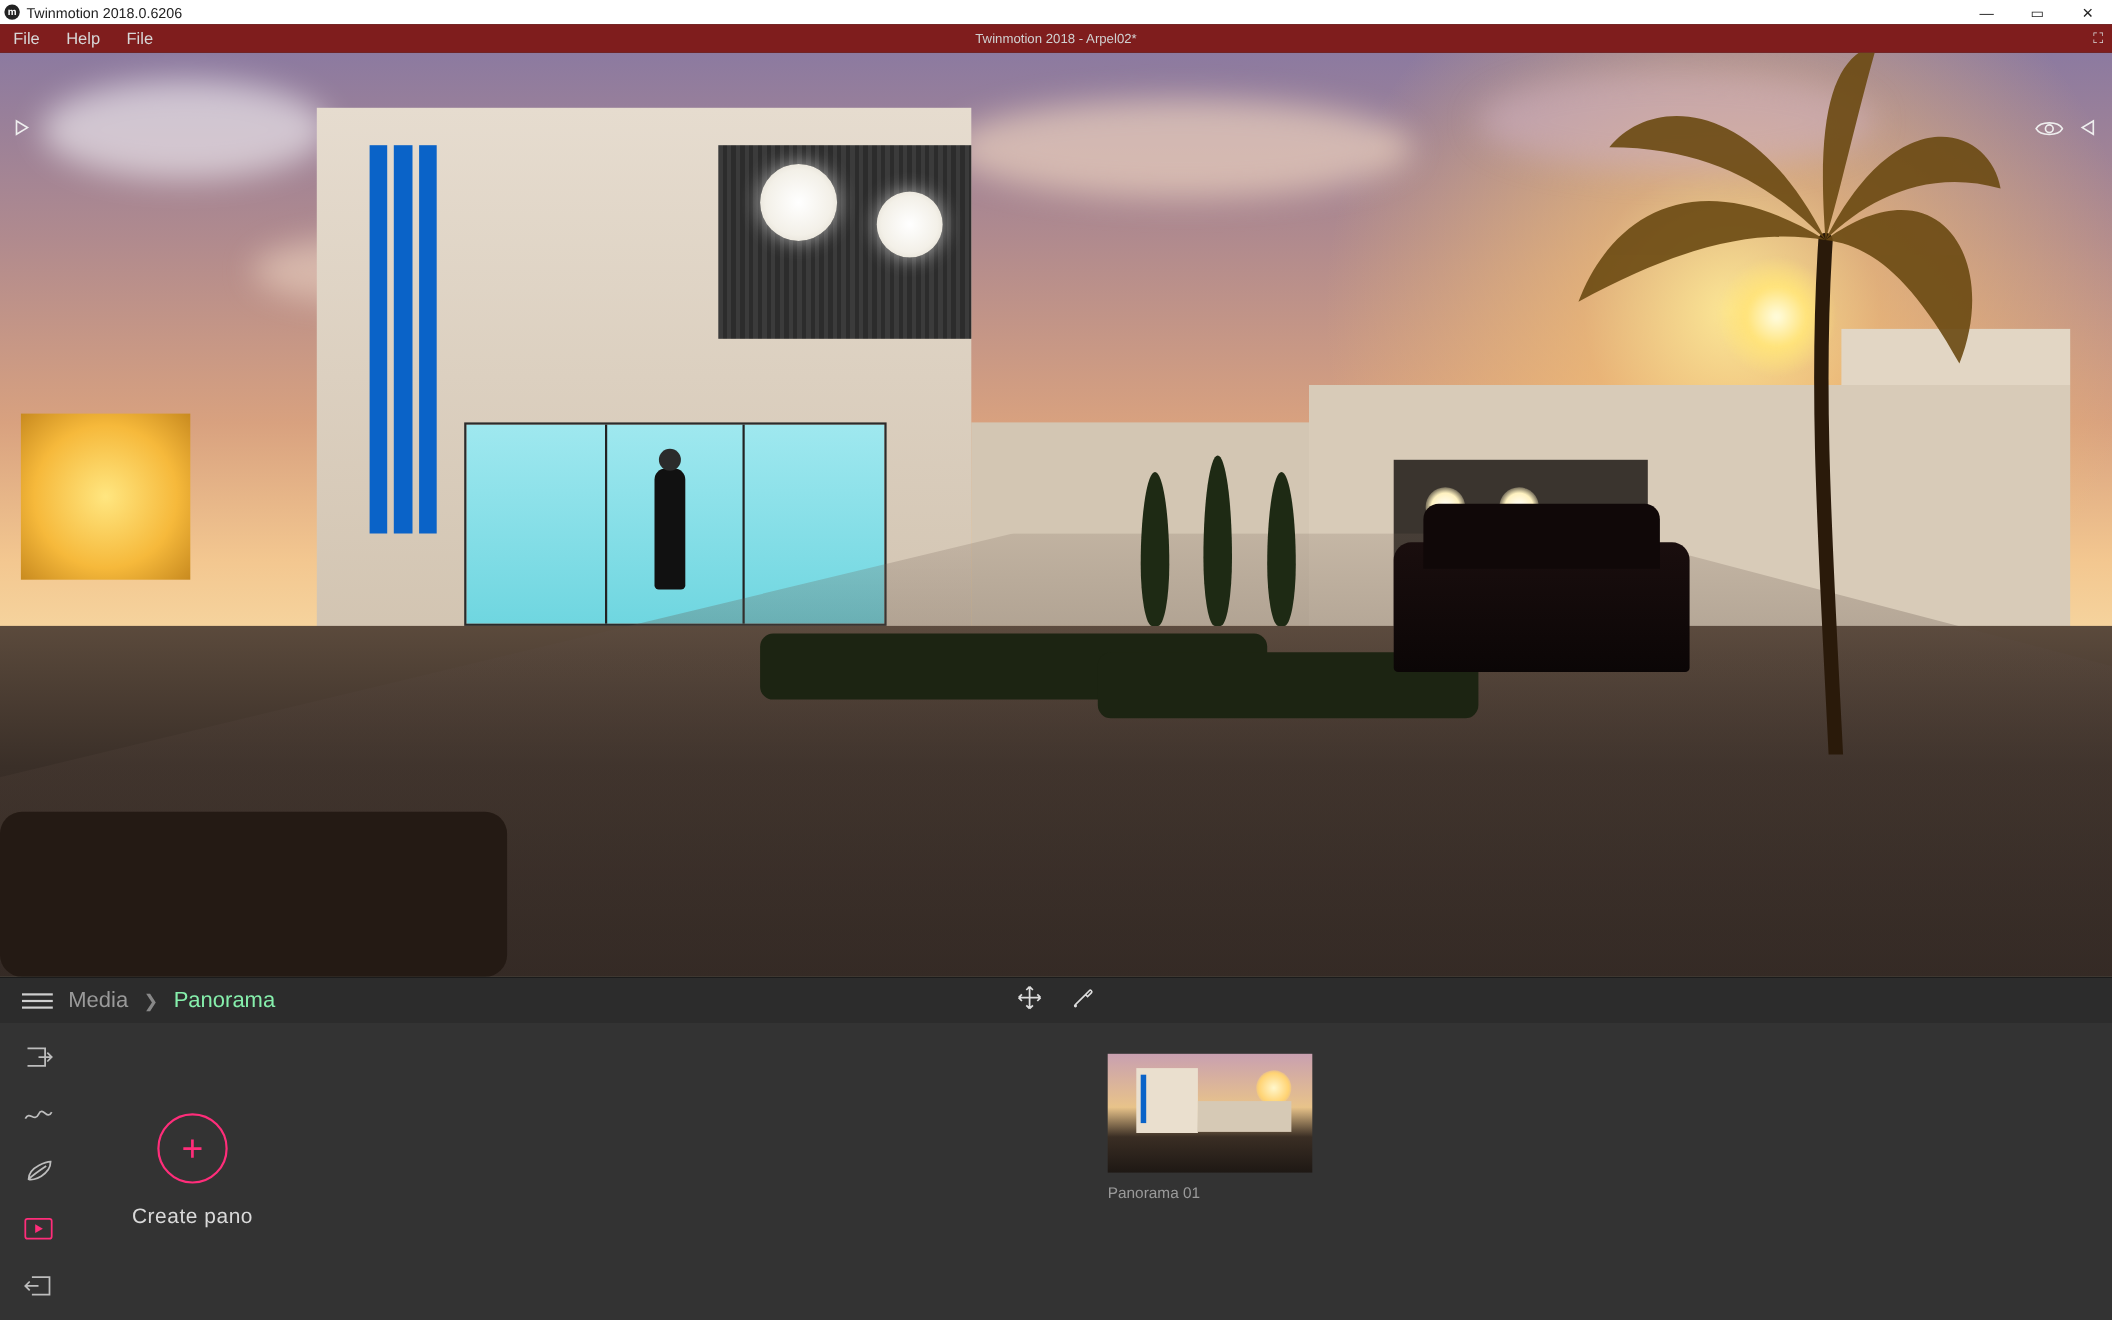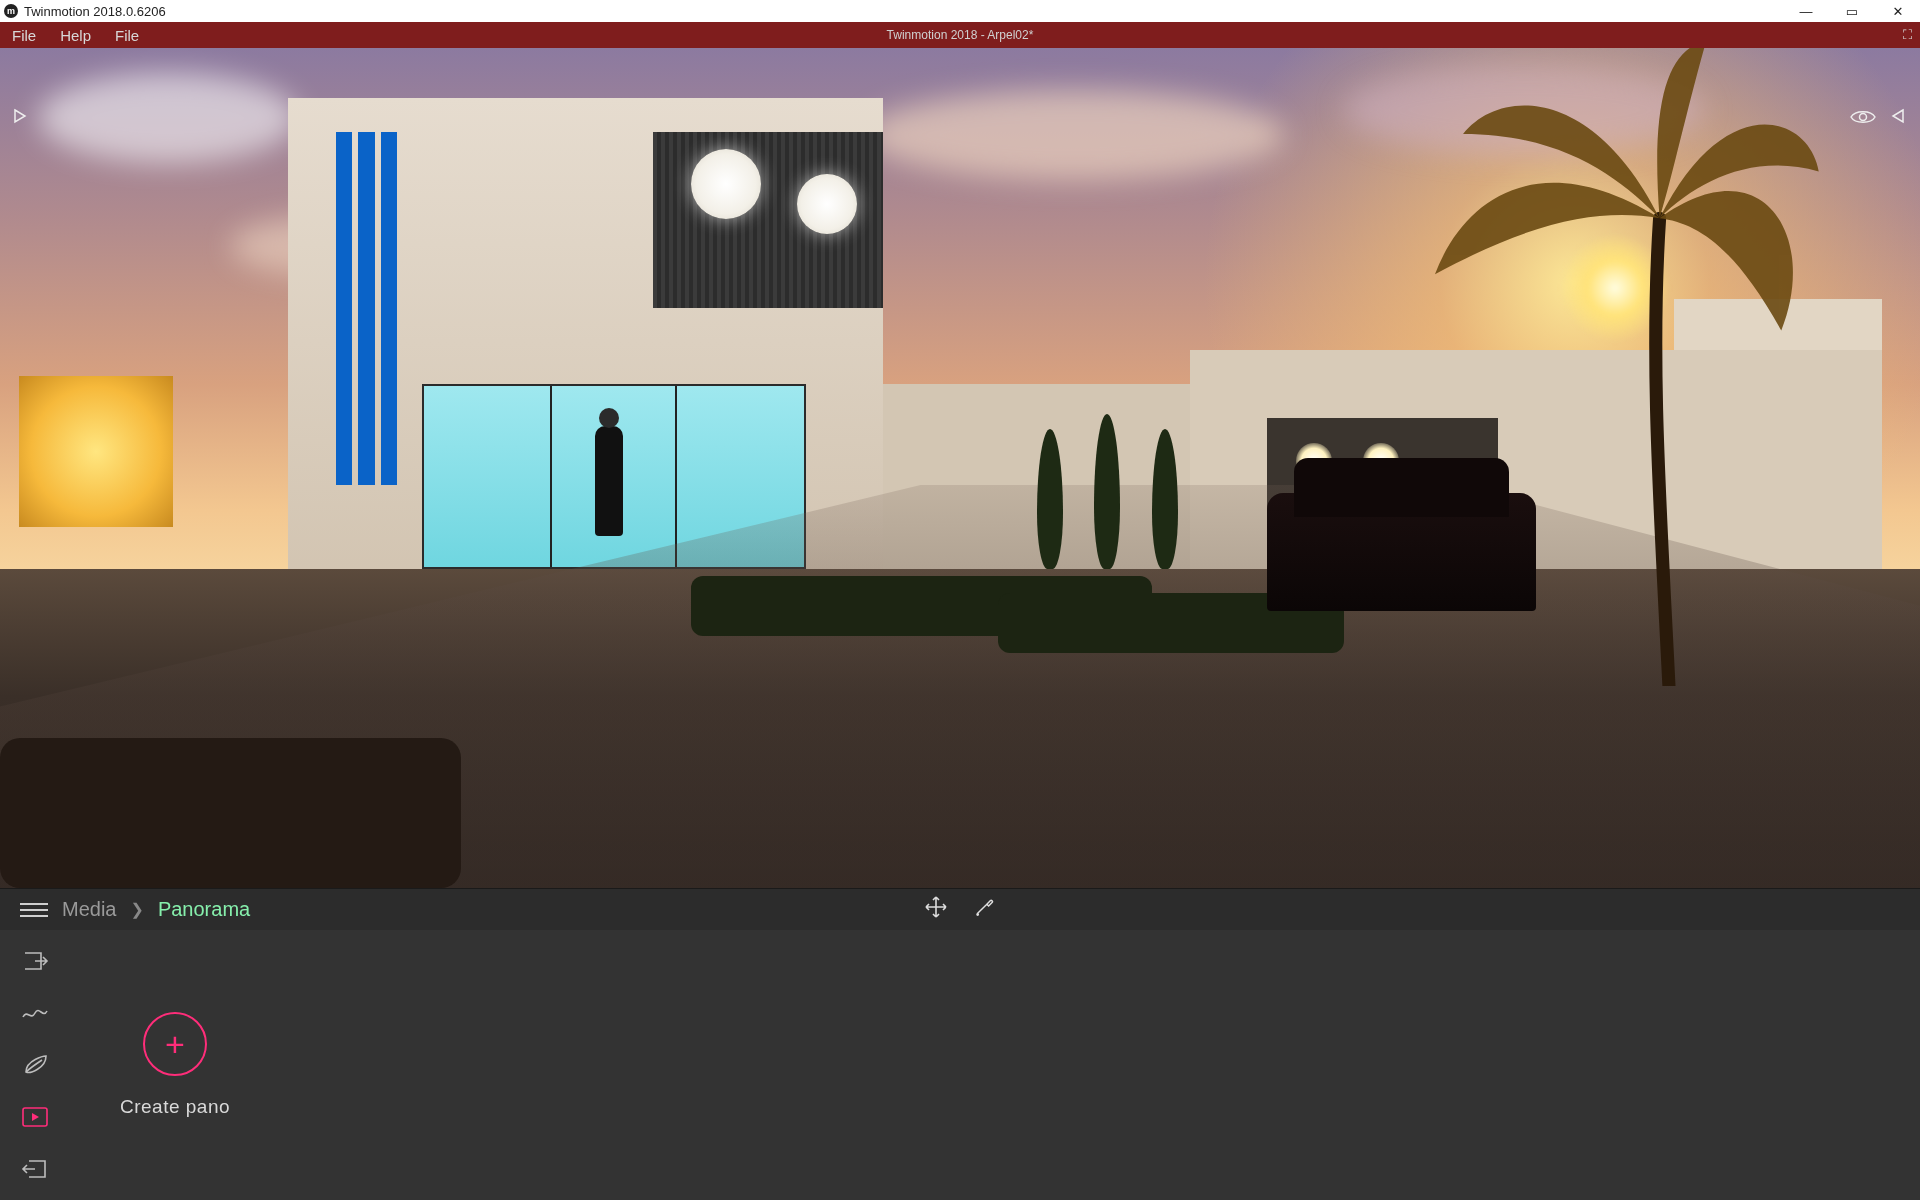--- a/index.html
+++ b/index.html
@@ -306,13 +306,24 @@
           <path d="M8 4 H24 V20 H8 M14 12 H2 M6 8 L2 12 L6 16"></path>
         </svg>
     </div>
   </div>
 
   <div class="dock-create">
     <div class="create-circle">+</div>
     <div class="create-label">Create pano</div>
   </div>
 
+  <div class="dock-items">
+    <div class="pano-card">
+      <div class="pano-thumb">
+        <div class="tsun"></div>
+        <div class="tm"></div>
+          <div class="tblue"></div>
+        <div class="tm2"></div>
+      </div>
+      <div class="pano-label">Panorama 01</div>
+    </div>
+  </div>
 </div>
 
 </body></html>

